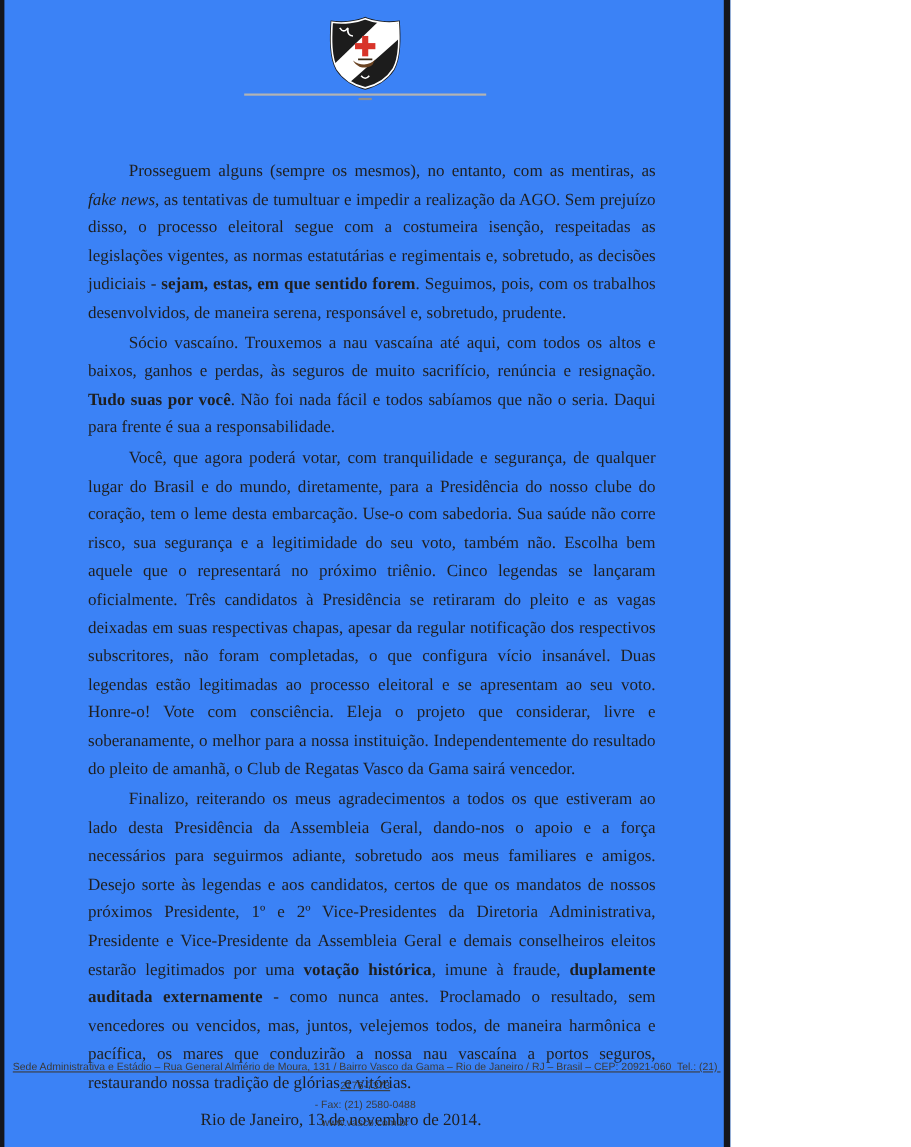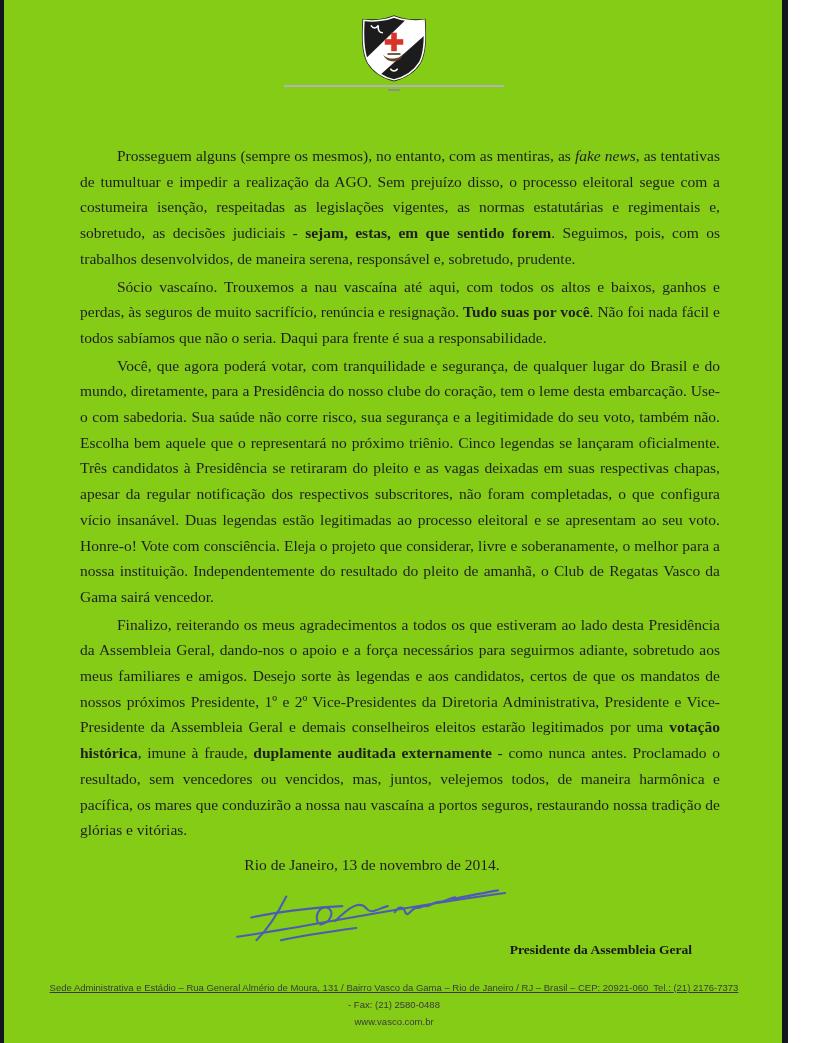--- a/index.html
+++ b/index.html
@@ -1,16 +1,16 @@
 <!DOCTYPE html>
 <html lang="pt"><head>
 <meta charset="utf-8">
 <style>
   html,body{margin:0;padding:0;background:#fff;}
-  .page{position:relative;width:788px;height:1043px;background:#84cc16;overflow:hidden;
+  .page{position:relative;width:664px;height:1043px;background:#3b82f6;overflow:hidden;
         font-family:"Liberation Serif", serif;}
   .edge{position:absolute;top:0;height:100%;background:#14161d;}
   .edge-left{left:0;width:4px;}
   .edge-right{right:0;width:6px;}
 
   header{padding-top:13px;text-align:center;}
   .crest{display:block;margin:0 auto;width:74px;height:69px;}
   .rule{width:220px;height:2px;background:#b3b3b3;margin:3px auto 0;}
   .rule-tick{width:12px;height:2px;background:#8f8f8f;margin:2px auto 0;}
 

